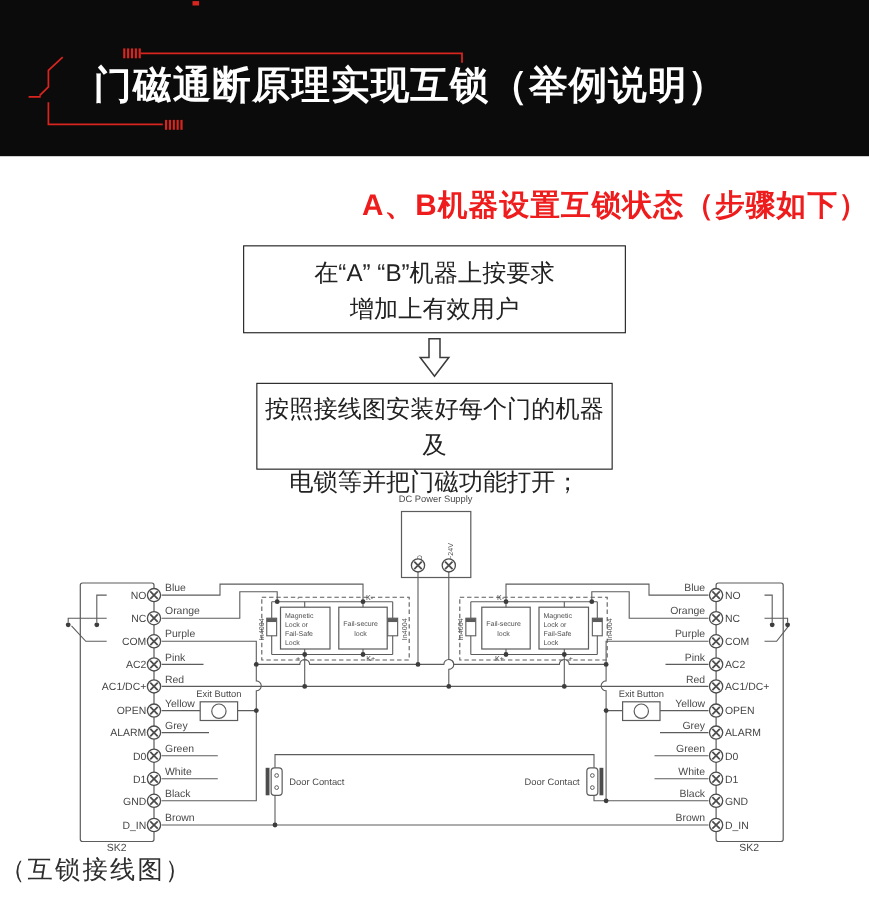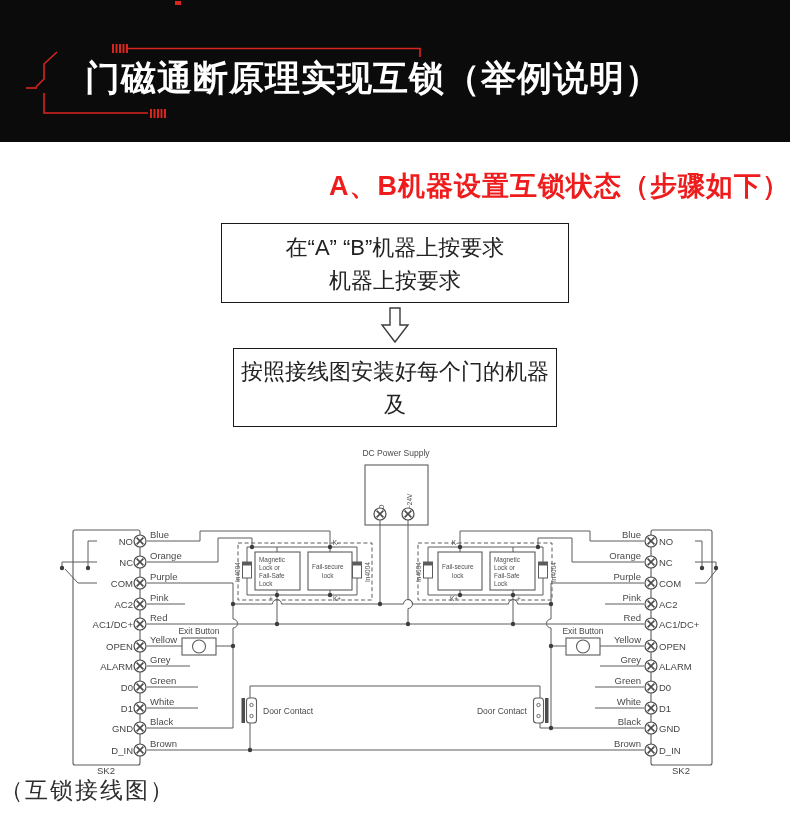--- a/index.html
+++ b/index.html
@@ -51,31 +51,32 @@
     </g>
     <rect x="175" y="1" width="6" height="4" fill="#d8251f"></rect>
   </svg>
   <h1>门磁通断原理实现互锁（举例说明）</h1>
 </div>
 
 <div class="subtitle" style="color:#ee1c1c">A、B机器设置互锁状态（步骤如下）</div>
 
 <div class="stepbox box1">
   <div>在“A” “B”机器上按要求</div>
-  <div>机器上按要求</div>
+  <div>增加上有效用户</div>
 </div>
 
 <div class="arrowwrap">
   <svg width="34" height="37" viewBox="0 0 34 37">
     <polygon points="12,1 22,1 22,18 30,18 17,35 4,18 12,18" fill="#fff" stroke="#3c3c3c" stroke-width="1.4"></polygon>
   </svg>
 </div>
 
 <div class="stepbox box2">
   <div>按照接线图安装好每个门的机器及</div>
+  <div>电锁等并把门磁功能打开；</div>
 </div>
 
 <svg id="wiring" class="diag" width="790" height="335" viewBox="0 0 790 335">
 
   <text class="dlabel" x="396" y="16" text-anchor="middle">DC Power Supply</text>
   <rect class="boxline" x="365" y="25" width="63" height="60"></rect>
   <text class="rot" transform="rotate(-90 384 79)" x="384" y="79">GND</text>
   <text class="rot" transform="rotate(-90 412 80)" x="412" y="80">+12~24V</text>
 
   <rect class="boxline" x="73" y="90" width="67" height="235" rx="2"></rect>

